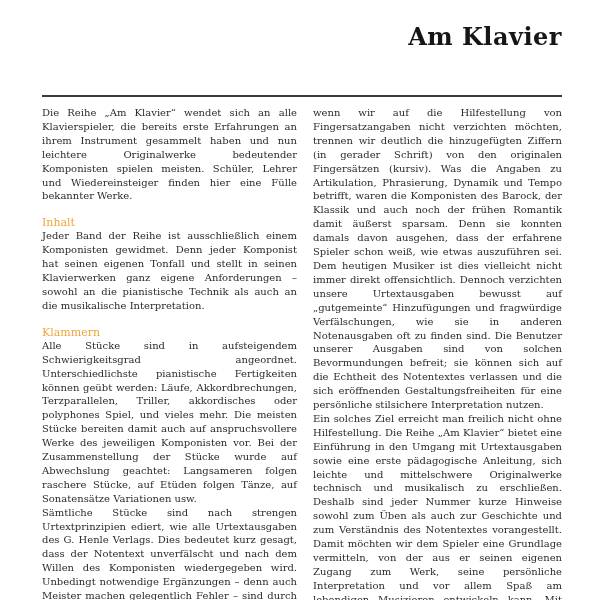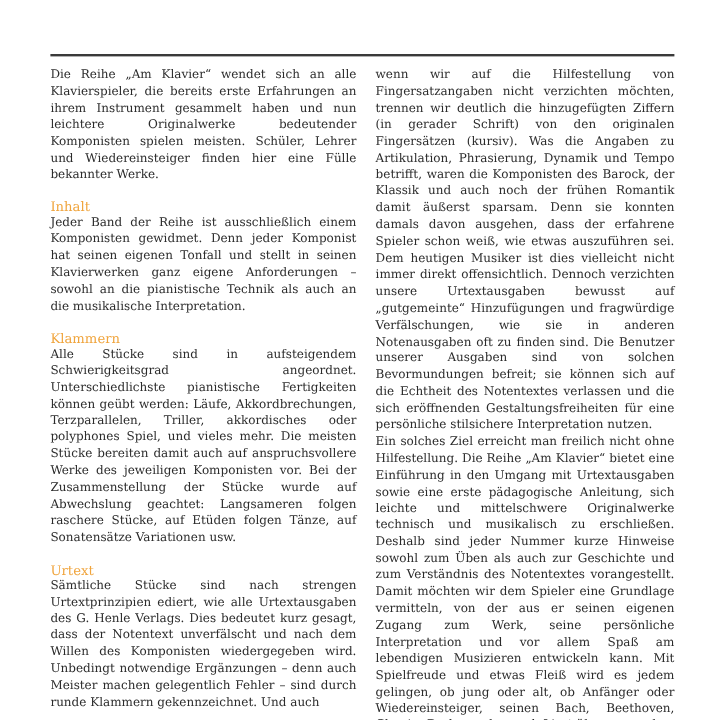--- a/index.html
+++ b/index.html
@@ -61,35 +61,35 @@
     color: var(--accent);
     margin-top: 13px;
   }
 </style>
 </head>
 <body>
 
 <div class="page">
   <div class="content">
 
+    <h1 class="page-title">Am Klavier</h1>
 
     <div class="rule"></div>
 
     <div class="columns">
 
       <div class="col-left">
         <p class="para">Die Reihe „Am Klavier“ wendet sich an alle Klavierspieler, die bereits erste Erfahrungen an ihrem Instrument gesammelt haben und nun leichtere Originalwerke bedeutender Komponisten spielen meisten. Schüler, Lehrer und Wiedereinsteiger finden hier eine Fülle bekannter Werke.</p>
 
         <h2 class="section-heading">Inhalt</h2>
         <p class="para">Jeder Band der Reihe ist ausschließlich einem Komponisten gewidmet. Denn jeder Komponist hat seinen eigenen Tonfall und stellt in seinen Klavierwerken ganz eigene Anforderungen – sowohl an die pianistische Technik als auch an die musikalische Interpretation.</p>
 
         <h2 class="section-heading">Klammern</h2>
         <p class="para">Alle Stücke sind in aufsteigendem Schwierigkeitsgrad angeordnet. Unterschiedlichste pianistische Fertigkeiten können geübt werden: Läufe, Akkordbrechungen, Terzparallelen, Triller, akkordisches oder polyphones Spiel, und vieles mehr. Die meisten Stücke bereiten damit auch auf anspruchsvollere Werke des jeweiligen Komponisten vor. Bei der Zusammenstellung der Stücke wurde auf Abwechslung geachtet: Langsameren folgen raschere Stücke, auf Etüden folgen Tänze, auf Sonatensätze Variationen usw.</p>
 
-        <h2 class="section-heading">Urtext</h2>
         <p class="para">Sämtliche Stücke sind nach strengen Urtextprinzipien ediert, wie alle Urtextausgaben des G. Henle Verlags. Dies bedeutet kurz gesagt, dass der Notentext unverfälscht und nach dem Willen des Komponisten wiedergegeben wird. Unbedingt notwendige Ergänzungen – denn auch Meister machen gelegentlich Fehler – sind durch runde Klammern gekennzeichnet. Und auch</p>
       </div>
 
       <div class="col-right">
         <p class="para">wenn wir auf die Hilfestellung von Fingersatzangaben nicht verzichten möchten, trennen wir deutlich die hinzugefügten Ziffern (in gerader Schrift) von den originalen Fingersätzen (kursiv). Was die Angaben zu Artikulation, Phrasierung, Dynamik und Tempo betrifft, waren die Komponisten des Barock, der Klassik und auch noch der frühen Romantik damit äußerst sparsam. Denn sie konnten damals davon ausgehen, dass der erfahrene Spieler schon weiß, wie etwas auszuführen sei. Dem heutigen Musiker ist dies vielleicht nicht immer direkt offensichtlich. Dennoch verzichten unsere Urtextausgaben bewusst auf „gutgemeinte“ Hinzufügungen und fragwürdige Verfälschungen, wie sie in anderen Notenausgaben oft zu finden sind. Die Benutzer unserer Ausgaben sind von solchen Bevormundungen befreit; sie können sich auf die Echtheit des Notentextes verlassen und die sich eröffnenden Gestaltungsfreiheiten für eine persönliche stilsichere Interpretation nutzen.</p>
 
         <p class="para">Ein solches Ziel erreicht man freilich nicht ohne Hilfestellung. Die Reihe „Am Klavier“ bietet eine Einführung in den Umgang mit Urtextausgaben sowie eine erste pädagogische Anleitung, sich leichte und mittelschwere Originalwerke technisch und musikalisch zu erschließen. Deshalb sind jeder Nummer kurze Hinweise sowohl zum Üben als auch zur Geschichte und zum Verständnis des Notentextes vorangestellt. Damit möchten wir dem Spieler eine Grundlage vermitteln, von der aus er seinen eigenen Zugang zum Werk, seine persönliche Interpretation und vor allem Spaß am lebendigen Musizieren entwickeln kann. Mit Spielfreude und etwas Fleiß wird es jedem gelingen, ob jung oder alt, ob Anfänger oder Wiedereinsteiger, seinen Bach, Beethoven, Chopin, Brahms oder auch Liszt überzeugend zu spielen.</p>
       </div>
 
     </div>

